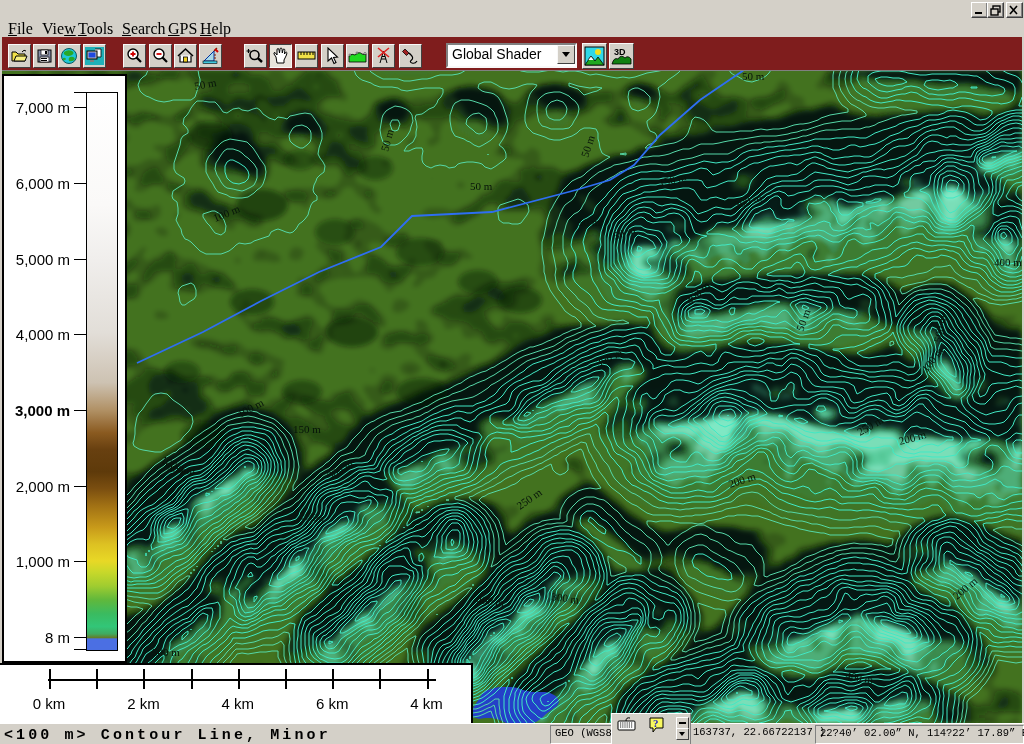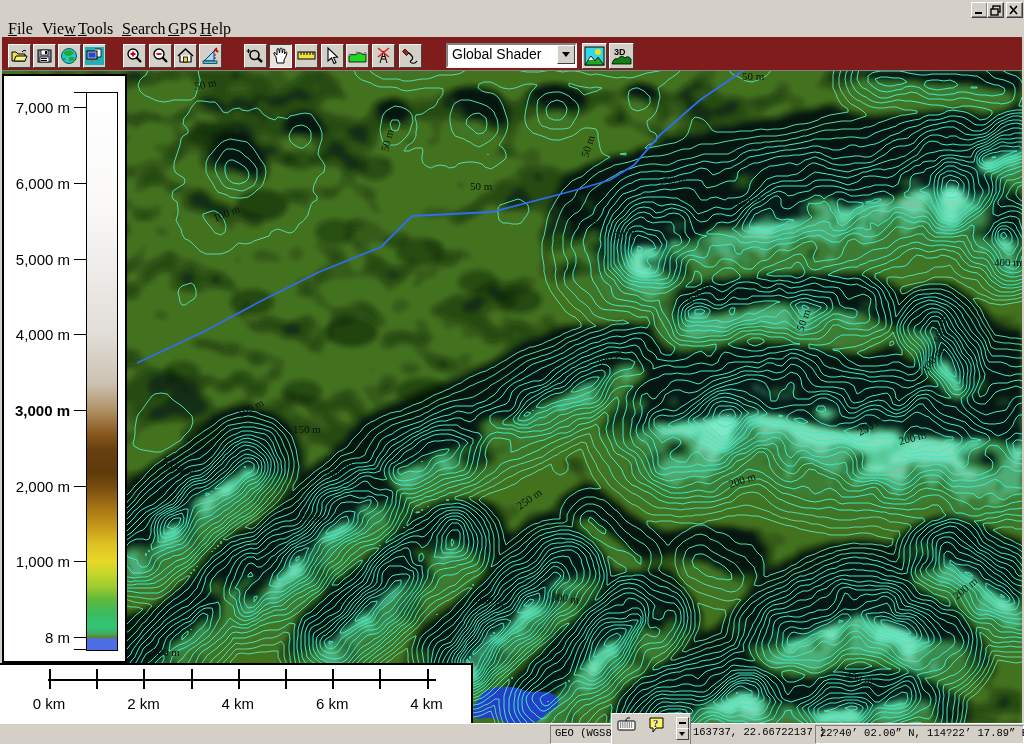--- a/index.html
+++ b/index.html
@@ -322,20 +322,21 @@
       <div class="slab" style="left: 237.8px;">4 km</div>
       <div class="stick" style="left: 285px;"></div>
       <div class="stick" style="left: 332.2px;"></div>
       <div class="slab" style="left: 332.2px;">6 km</div>
       <div class="stick" style="left: 379.4px;"></div>
       <div class="stick" style="left: 426.6px;"></div>
       <div class="slab" style="left: 426.6px;">4 km</div>
     </div>
 
   <div class="status">
+    <div class="lt">&lt;100 m&gt; Contour Line, Minor</div>
     <div class="spanel" style="left:550px;width:62px;">
         <div>GEO (WGS8‹</div>
       </div>
     <div class="kbpanel"></div>
     <div class="kbtn" style="left:617px;top:-8px;" id="i-kb"><svg width="19" height="18" viewBox="0 0 19 18">
           <rect x="1" y="5" width="17" height="9" rx="1" fill="#fff" stroke="#000"></rect>
           <path d="M3 7 L16 7 M3 9 L16 9 M3 11 L16 11" stroke="#000" stroke-width=".9" stroke-dasharray="1.2 1"></path>
           <path d="M9 5 Q9 1 13 2" fill="none" stroke="#000" stroke-width="1"></path>
         </svg></div>
     <div class="kbtn" style="left:647px;top:-8px;" id="i-help"><svg width="19" height="18" viewBox="0 0 19 18">

